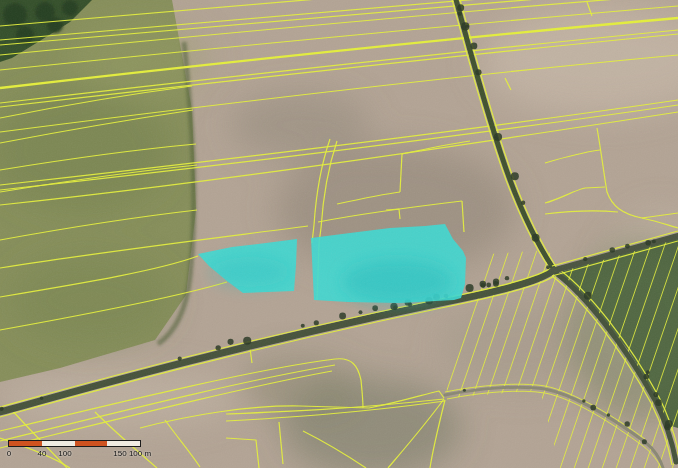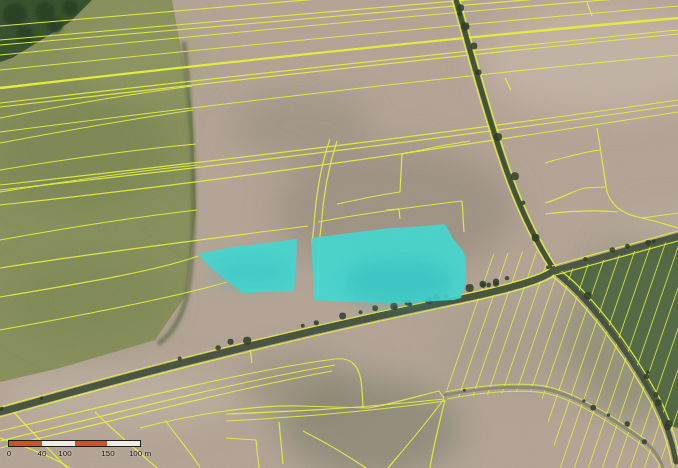--- a/index.html
+++ b/index.html
@@ -15,21 +15,21 @@
     display:flex;background:#fff;}
   .scalebar .seg{flex:1 1 0;}
   .seg.odd{background:var(--scalebar-orange,#cf5320);}
   .seg.even{background:var(--scalebar-white,#f1ece2);}
   .scalebar-labels{position:absolute;top:449px;left:0;width:200px;height:12px;}
   .scalebar-labels span{
     position:absolute;transform:translateX(-50%);
     font-size:8px;line-height:10px;color:var(--scalebar-text,#111);
     text-shadow:0 0 2px rgba(255,255,255,.85);white-space:nowrap;
   }
-  .lbl-0{left:9px}.lbl-1{left:42px}.lbl-2{left:65px}.lbl-3{left:108px}.lbl-4{left:140px}
+  .lbl-0{left:9px}.lbl-1{left:42px}.lbl-2{left:65px}.lbl-3{left:120px}.lbl-4{left:140px}
   
   .pline{fill:none;stroke:var(--parcel-line,#e4ee3d);stroke-width:1.2;stroke-linejoin:round;opacity:.95;}
   .pline.bright{stroke-width:2.4;opacity:1;}
   .pline.thin{stroke-width:1;opacity:.85;}
   .hl{fill:var(--parcel-highlight,#3fd8d1);fill-opacity:.9;stroke:none;}
   .roadfill{fill:none;stroke-linecap:round;}
 </style>
 </head>
 <body>
 

